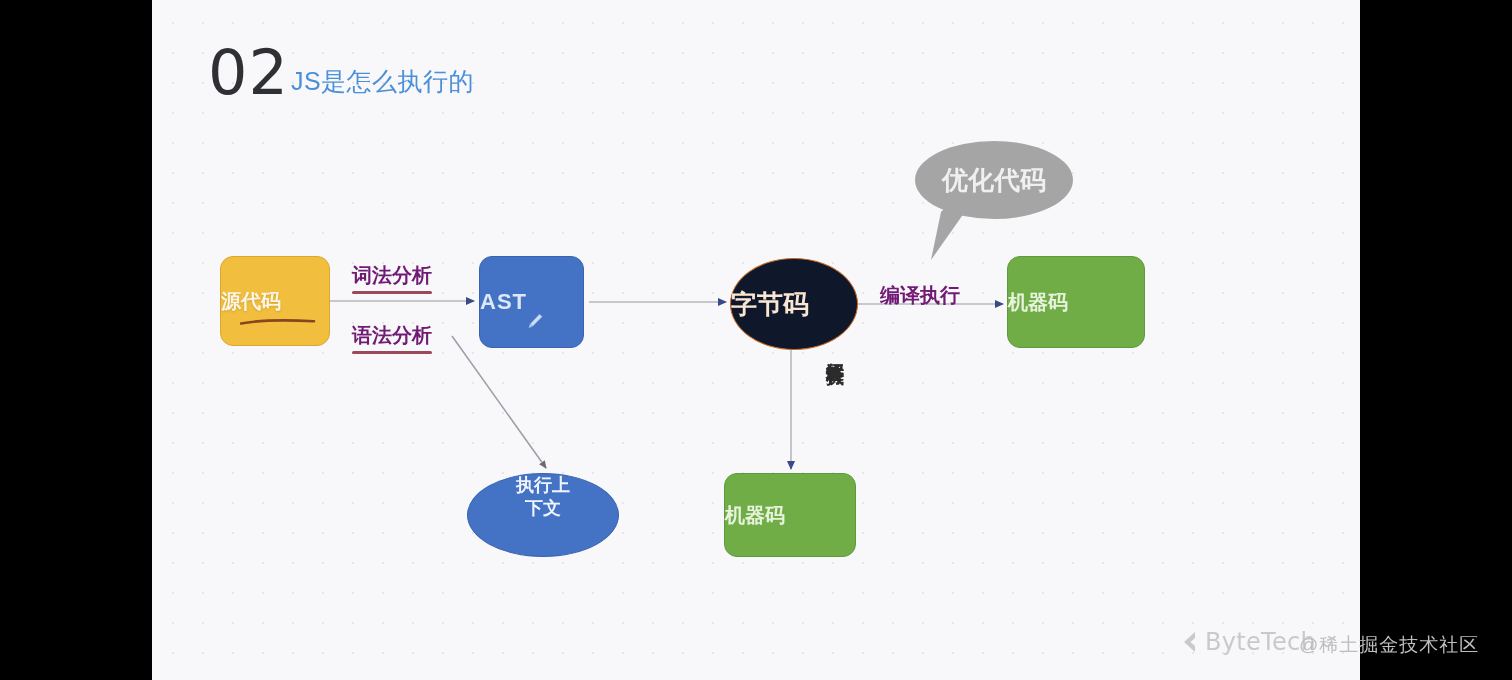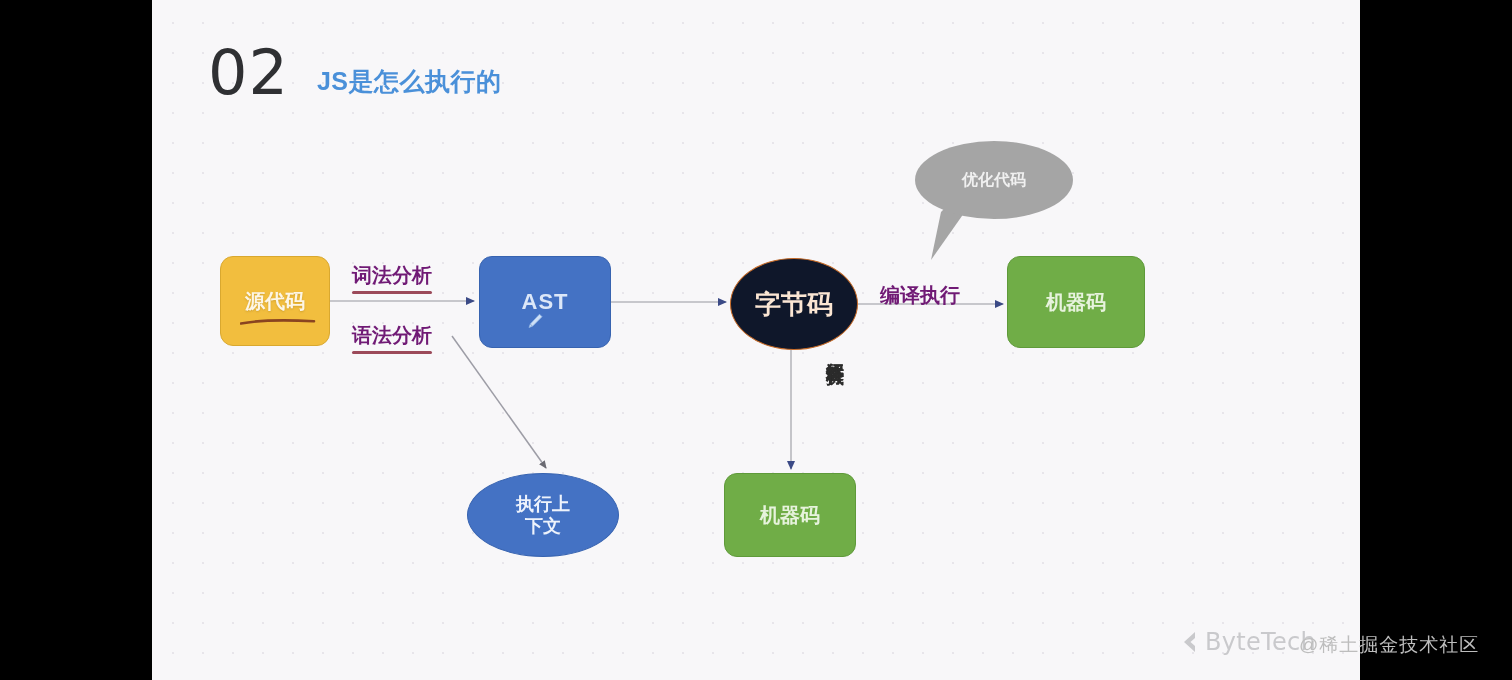--- a/index.html
+++ b/index.html
@@ -47,46 +47,45 @@
 
   .layer { position: absolute; inset: 0; }
 
   
   #title-block {
     position: absolute;
     left: 56px;
     top: 42px;
     display: flex;
     align-items: baseline;
-    gap: 28px;
+    gap: 2px;
   }
   #title-number {
     font-size: 62px;
     font-weight: 400;
     color: #2f3033;
     letter-spacing: 1px;
     line-height: 1;
     font-family: "DejaVu Sans", "Liberation Sans", sans-serif;
   }
   #title-text {
     font-size: 25px;
-    font-weight: 700;
+    font-weight: 400;
     color: #4a90d9;
     letter-spacing: 0.5px;
     line-height: 1;
     position: relative;
     top: -4px;
   }
 
   
   .node {
     position: absolute;
     display: flex;
     align-items: center;
-    justify-content: center;
     text-align: center;
     color: #ffffff;
     font-weight: 700;
     box-sizing: border-box;
   }
   .node.rect {
     border-radius: 13px;
   }
   .node.ellipse {
     border-radius: 50%;
@@ -106,21 +105,21 @@
   #source-underline {
     position: absolute;
     left: 88px; top: 318px;
     width: 76px; height: 8px;
     pointer-events: none;
   }
 
   
   #node-ast {
     left: 327px; top: 256px;
-    width: 132px; height: 92px;
+    width: 105px; height: 92px;
     background: #4472c4;
     border: 1.5px solid #3763b0;
     font-size: 22px;
     color: #dce7f8;
     font-family: "Liberation Sans", sans-serif;
     letter-spacing: 1px;
   }
   #ast-cursor {
     position: absolute;
     left: 374px; top: 312px;
@@ -174,21 +173,21 @@
   #bubble-optimize {
     position: absolute;
     left: 763px; top: 141px;
     width: 158px; height: 78px;
     background: #a5a5a5;
     border-radius: 50%;
     display: flex;
     align-items: center;
     justify-content: center;
     color: #f0f0f0;
-    font-size: 16px;
+    font-size: 26px;
     font-weight: 700;
   }
   #bubble-tail {
     position: absolute;
     left: 775px; top: 200px;
     width: 44px; height: 62px;
     pointer-events: none;
   }
 
   

